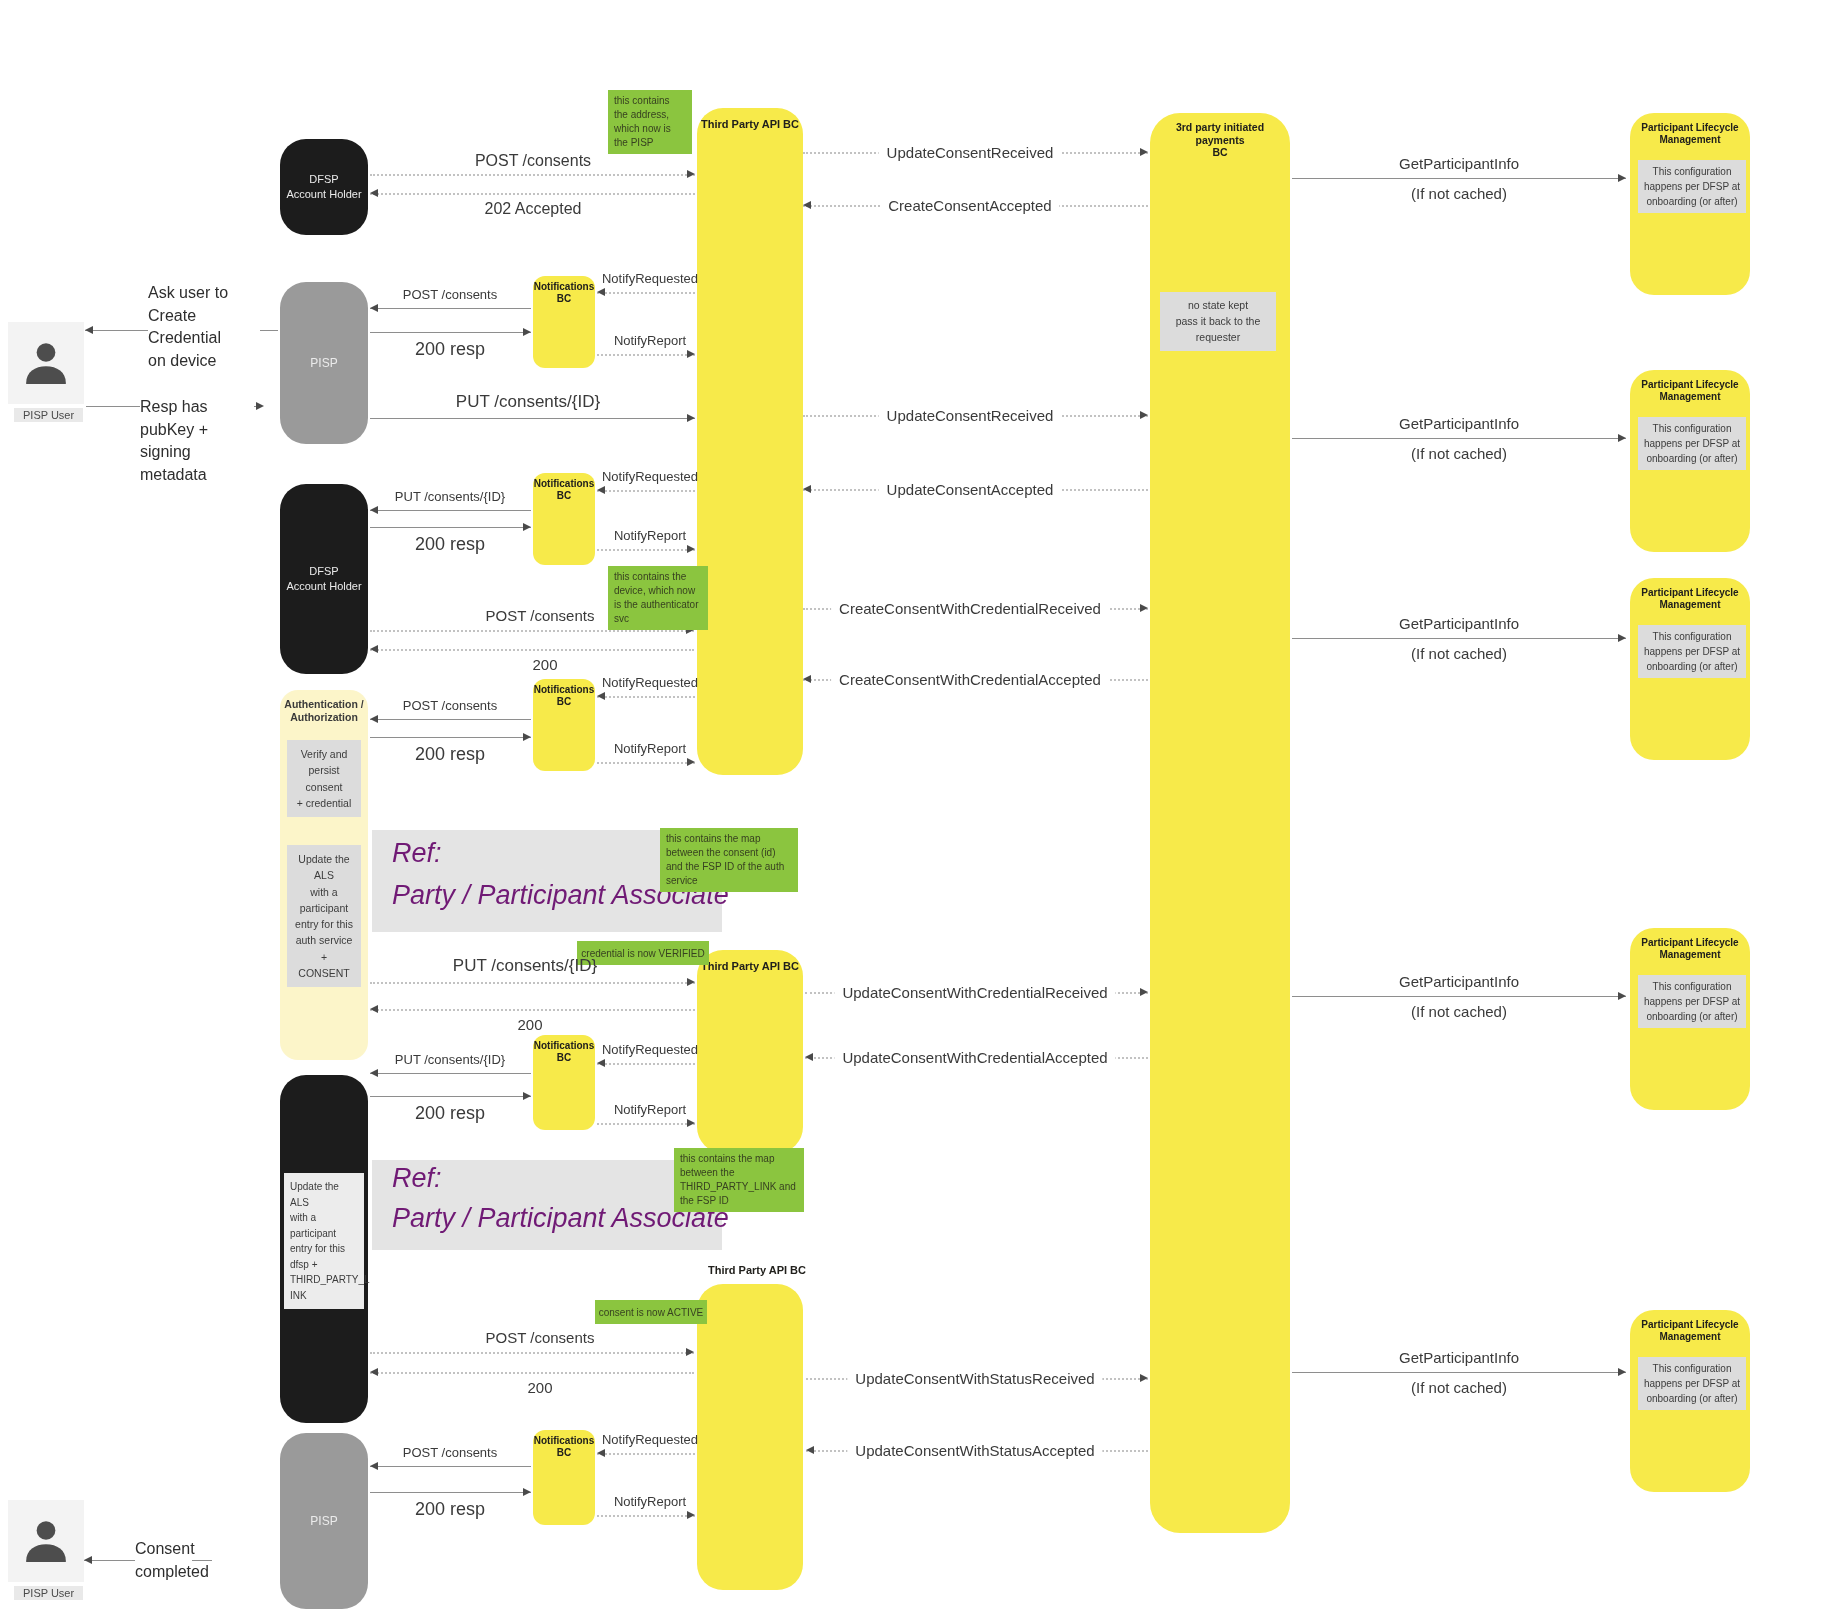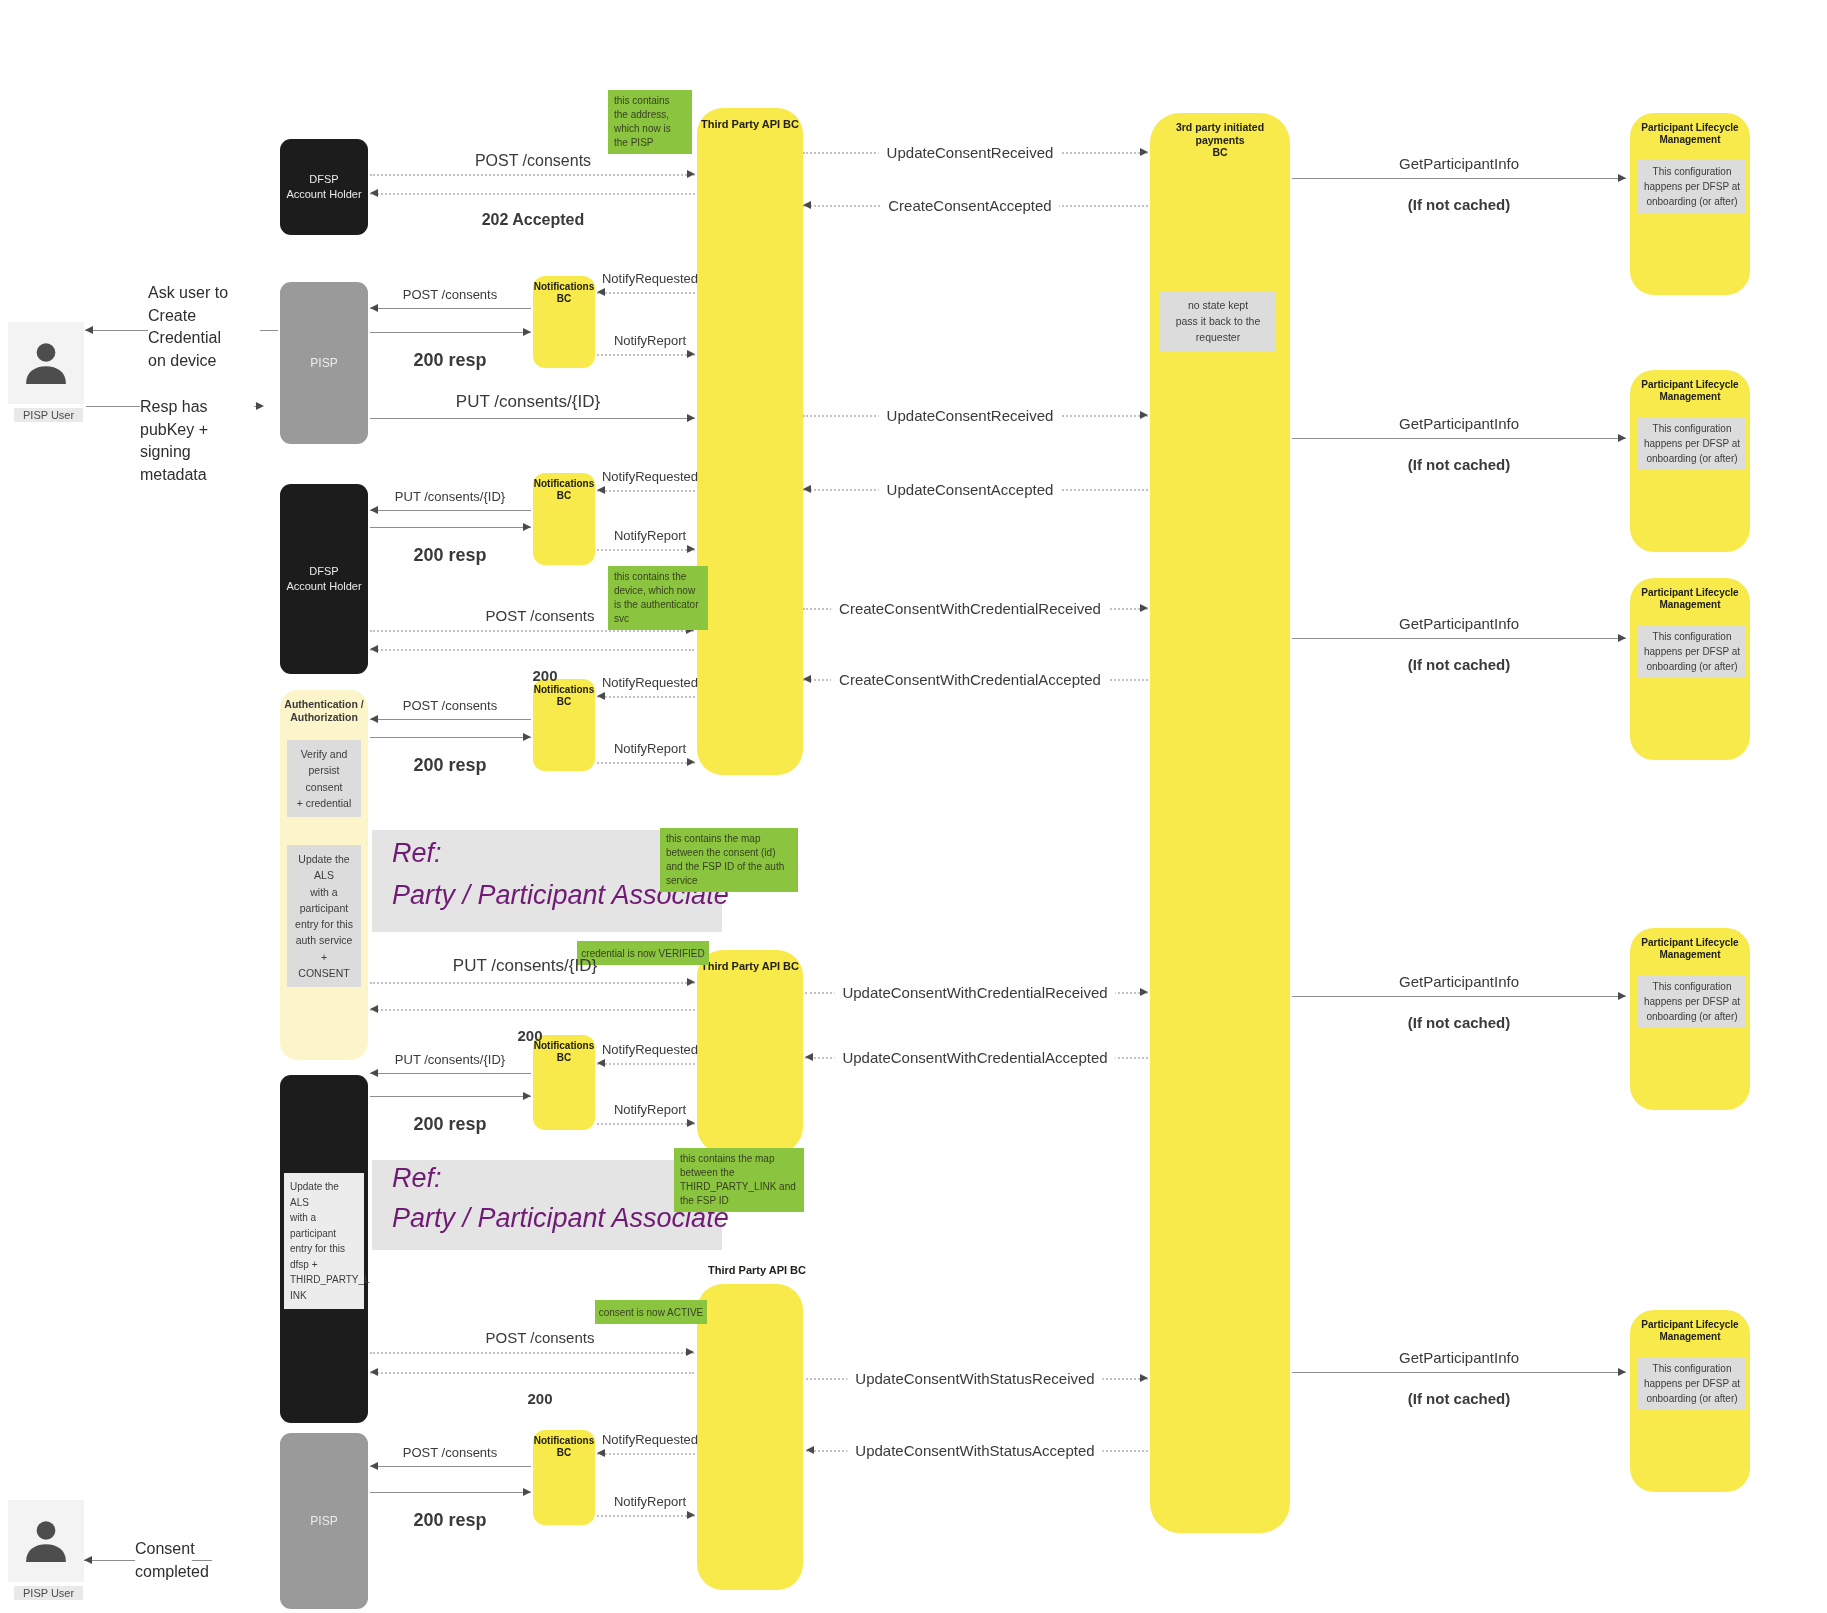--- a/index.html
+++ b/index.html
@@ -1,38 +1,38 @@
 <!DOCTYPE html>
 <html><head>
 <meta charset="utf-8">
 <style>
   html,body{margin:0;padding:0;background:#fff;}
   #canvas{position:relative;width:1827px;height:1613px;background:#ffffff;
     font-family:"Liberation Sans","DejaVu Sans",sans-serif;color:#3a3a3a;overflow:hidden;}
   .abs{position:absolute;}
-  .box{border-radius:11px;}
+  .box{border-radius:26px;}
   .blk{background:#1c1c1c;}
   .gry{background:#9a9a9a;}
   .yel{background:#f7ea4a;}
   .lyel{background:#fcf5c9;}
   .note{background:#dcdcdc;color:#3c3c3c;text-align:center;}
   .gnote{background:#8bc53f;color:#374120;}
   .pre{white-space:pre-line;}
   .ctr{display:flex;align-items:center;justify-content:center;text-align:center;}
   .hdr{font-weight:bold;color:#21201c;text-align:center;line-height:1.2;}
   .lanelbl{color:#ebebeb;text-align:center;line-height:1.35;}
   .ln-d{border-top:2px dotted #c2c2c2;height:0;}
   .ln-s{border-top:1.5px solid #8e8e8e;height:0;}
   .ah{width:0;height:0;border-top:4px solid transparent;border-bottom:4px solid transparent;}
   .ah.r{border-left:8px solid #4a4a4a;}
   .ah.l{border-right:8px solid #4a4a4a;}
   .lbl{color:#3a3a3a;white-space:nowrap;}
   .on{transform:translate(-50%,-50%);background:#fff;padding:0 8px;}
   .ov{transform:translate(-50%,-100%);padding-bottom:4px;}
-  .un{transform:translate(-50%,0);padding-top:16px;font-weight:bold;}
+  .un{transform:translate(-50%,0);padding-top:5px;}
   .tblock{background:#fff;color:#2e2e2e;font-size:16px;line-height:1.42;}
   .refbox{background:#e4e4e4;}
   .reft{font-style:italic;color:#701a75;font-size:27px;}
   .chip{background:#e9e9e9;color:#4a4a4a;font-size:11px;padding:1px 9px;}
   .npad{padding:6px 6px;line-height:1.55;font-size:10.5px;}
   .gpad{padding:4px 6px;line-height:1.4;font-size:10px;}
   .personbg{background:#f3f3f3;display:flex;align-items:center;justify-content:center;}
 </style>
 </head>
 <body>

